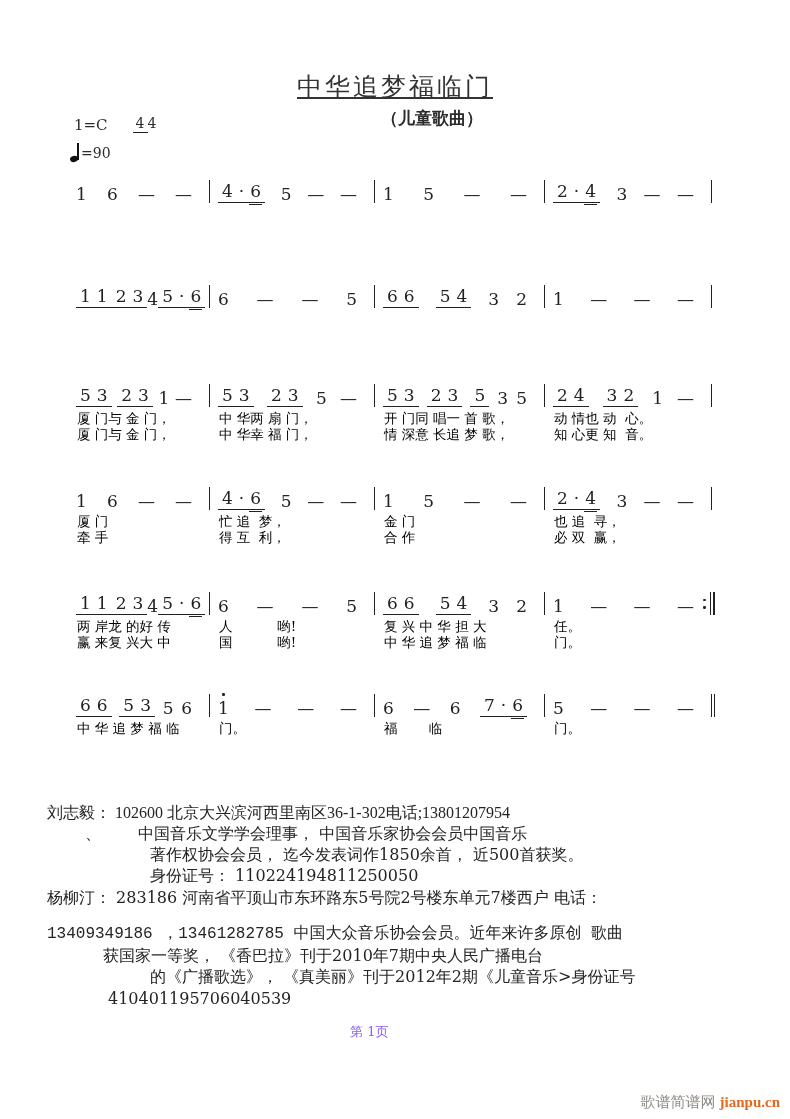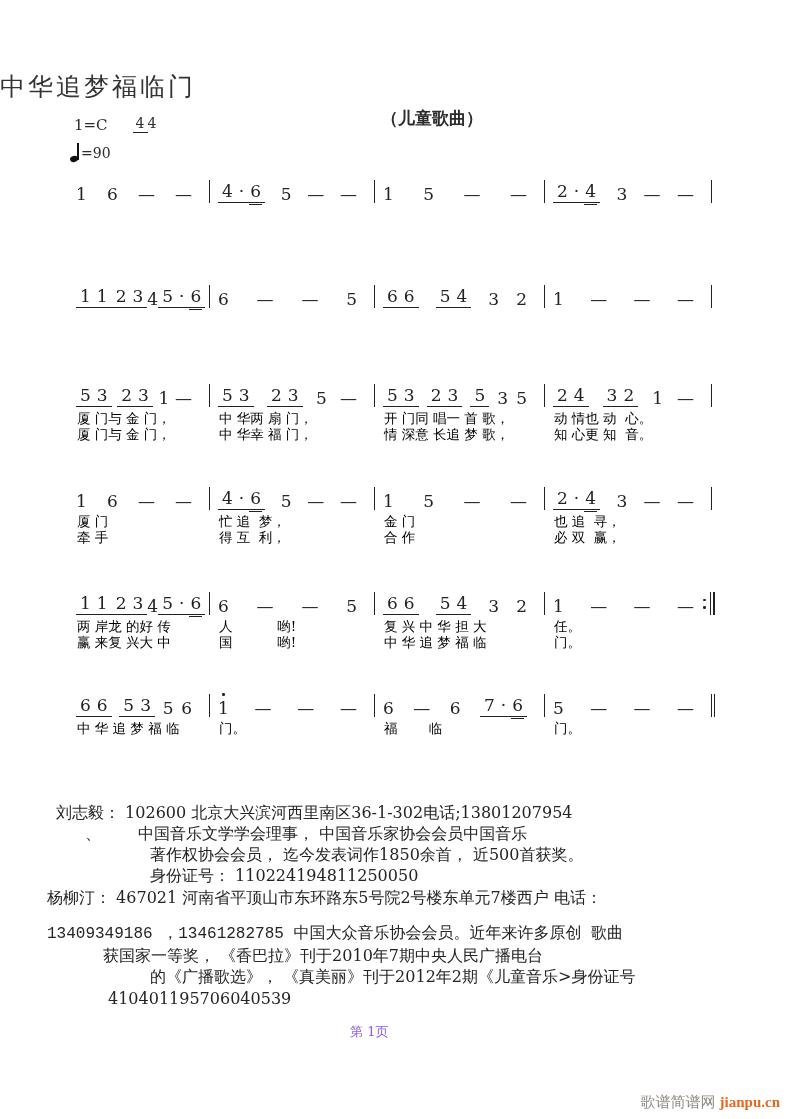--- a/index.html
+++ b/index.html
@@ -1,21 +1,21 @@
 <!DOCTYPE html>
 <html><head>
 <meta charset="utf-8">
 <style>
   html,body{margin:0;padding:0;background:#fff;}
   .sheet{position:relative;width:790px;height:1119px;background:#fff;overflow:hidden;
          font-family:"DejaVu Serif","Liberation Serif",serif;color:#222;}
 
   
-  .title{position:absolute;top:70px;left:0;width:100%;
-         font-size:25px;letter-spacing:3px;color:#333;}
+  .title{position:absolute;top:70px;left:0;width:100%;text-align:center;
+         font-size:25px;letter-spacing:3px;color:#333;text-decoration:underline;}
   .subtitle{position:absolute;top:107px;left:0;width:100%;text-align:center;
          font-size:17px;font-weight:bold;color:#2b2b2b;padding-left:37px;}
   .credits{position:absolute;left:616px;top:120px;font-size:13px;line-height:23px;color:#2b2b2b;}
   .keysig{position:absolute;left:74px;top:116px;font-size:15px;color:#2b2b2b;}
   .frac{display:inline-block;vertical-align:middle;text-align:center;
         font-size:14px;line-height:14px;margin-left:25px;margin-top:-6px;}
   .frac .ftop{border-bottom:1px solid #222;padding:0 3px 1px;}
   .frac .fbot{padding-top:1px;}
   .tempo{position:absolute;left:70px;top:142px;font-size:14px;color:#2b2b2b;height:22px;}
   .qnote{display:inline-block;position:relative;width:11px;height:20px;vertical-align:bottom;}
@@ -418,25 +418,25 @@
           <div class="lyric">门。</div>
           <span class="barend">
             <span class="bseg"></span>
             <span class="bseg"></span>
           </span>
         </div>
       </div>
     </div>
 
   <div id="notesblock">
-      <div class="noteline" style="top: 803px; left: 56px;">刘志毅： 102600 北京大兴滨河西里南区36-1-302电话;13801207954</div>
+      <div class="noteline" style="top: 803px; left: 47px; font-family: Liberation Serif, serif;">刘志毅： 102600 北京大兴滨河西里南区36-1-302电话;13801207954</div>
       <div class="noteline" style="top: 824px; left: 85px;">、　　 中国音乐文学学会理事， 中国音乐家协会会员中国音乐</div>
       <div class="noteline" style="top: 845px; left: 150px;">著作权协会会员， 迄今发表词作1850余首， 近500首获奖。</div>
       <div class="noteline" style="top: 866px; left: 150px;">身份证号： 110224194811250050</div>
-      <div class="noteline" style="top: 888px; left: 47px;">杨柳汀： 467021 河南省平顶山市东环路东5号院2号楼东单元7楼西户 电话：</div>
+      <div class="noteline" style="top: 888px; left: 47px;">杨柳汀： 283186 河南省平顶山市东环路东5号院2号楼东单元7楼西户 电话：</div>
       <div class="noteline" style="top: 924px; left: 47px; font-family: Liberation Mono, monospace;">13409349186 ，13461282785 中国大众音乐协会会员。近年来许多原创 歌曲</div>
       <div class="noteline" style="top: 946px; left: 103px;">获国家一等奖， 《香巴拉》刊于2010年7期中央人民广播电台</div>
       <div class="noteline" style="top: 967px; left: 150px;">的《广播歌选》， 《真美丽》刊于2012年2期《儿童音乐&gt;身份证号</div>
       <div class="noteline" style="top: 989px; left: 108px;">410401195706040539</div>
     </div>
 
   <div class="pagenum">第 1页</div>
 
   <a class="watermark">
     <span class="wsite" style="color: rgb(143, 138, 132);">歌谱简谱网</span><span class="wurl" style="color: rgb(226, 105, 31);">jianpu.cn</span>

